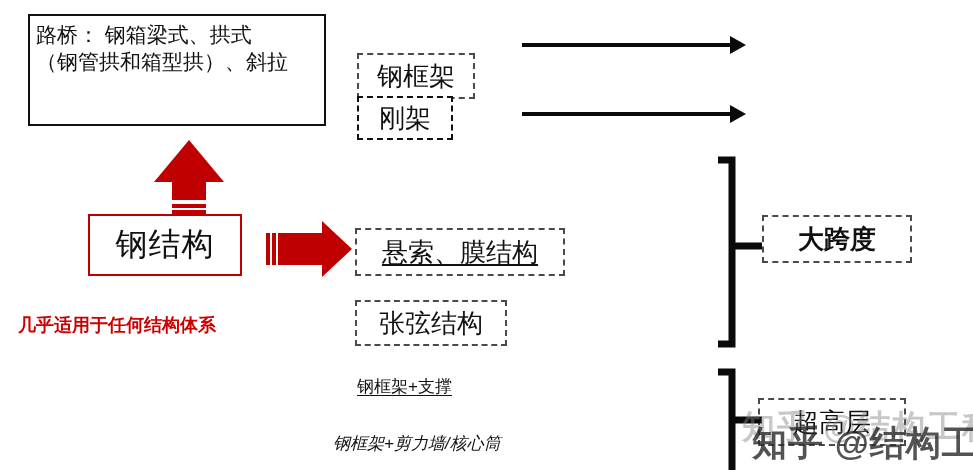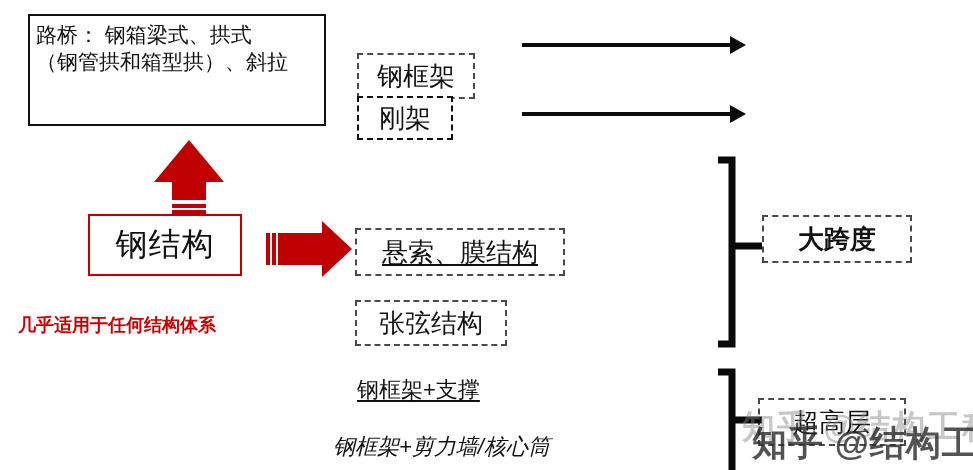--- a/index.html
+++ b/index.html
@@ -57,21 +57,21 @@
   .b-hengjia{left:355px;top:160px;width:268px;height:44px;}
   .b-xuansuo{left:355px;top:228px;width:210px;height:48px;}
   .b-zhangxian{left:355px;top:300px;width:152px;height:46px;}
   .b-dakuadu{left:762px;top:215px;width:150px;height:48px;font-weight:bold;}
   .b-chaogaoceng{left:758px;top:398px;width:148px;height:48px;}
 
   .u-line{text-decoration:underline;text-underline-offset:3px;}
 
   
   .plain{
-    position:absolute;color:#111;font-size:22px;white-space:nowrap;
+    position:absolute;color:#111;font-size:17px;white-space:nowrap;
   }
   .p-zhicheng{left:357px;top:375px;}
   .p-jianliqiang{left:333px;top:432px;font-style:italic;}
 
   
   .arrow-line{position:absolute;height:0;border-top:4px solid #0a0a0a;}
   .a1{left:522px;top:43px;width:214px;}
   .a2{left:522px;top:112px;width:214px;}
   .arrow-head{position:absolute;width:0;height:0;
     border-top:9px solid transparent;border-bottom:9px solid transparent;

